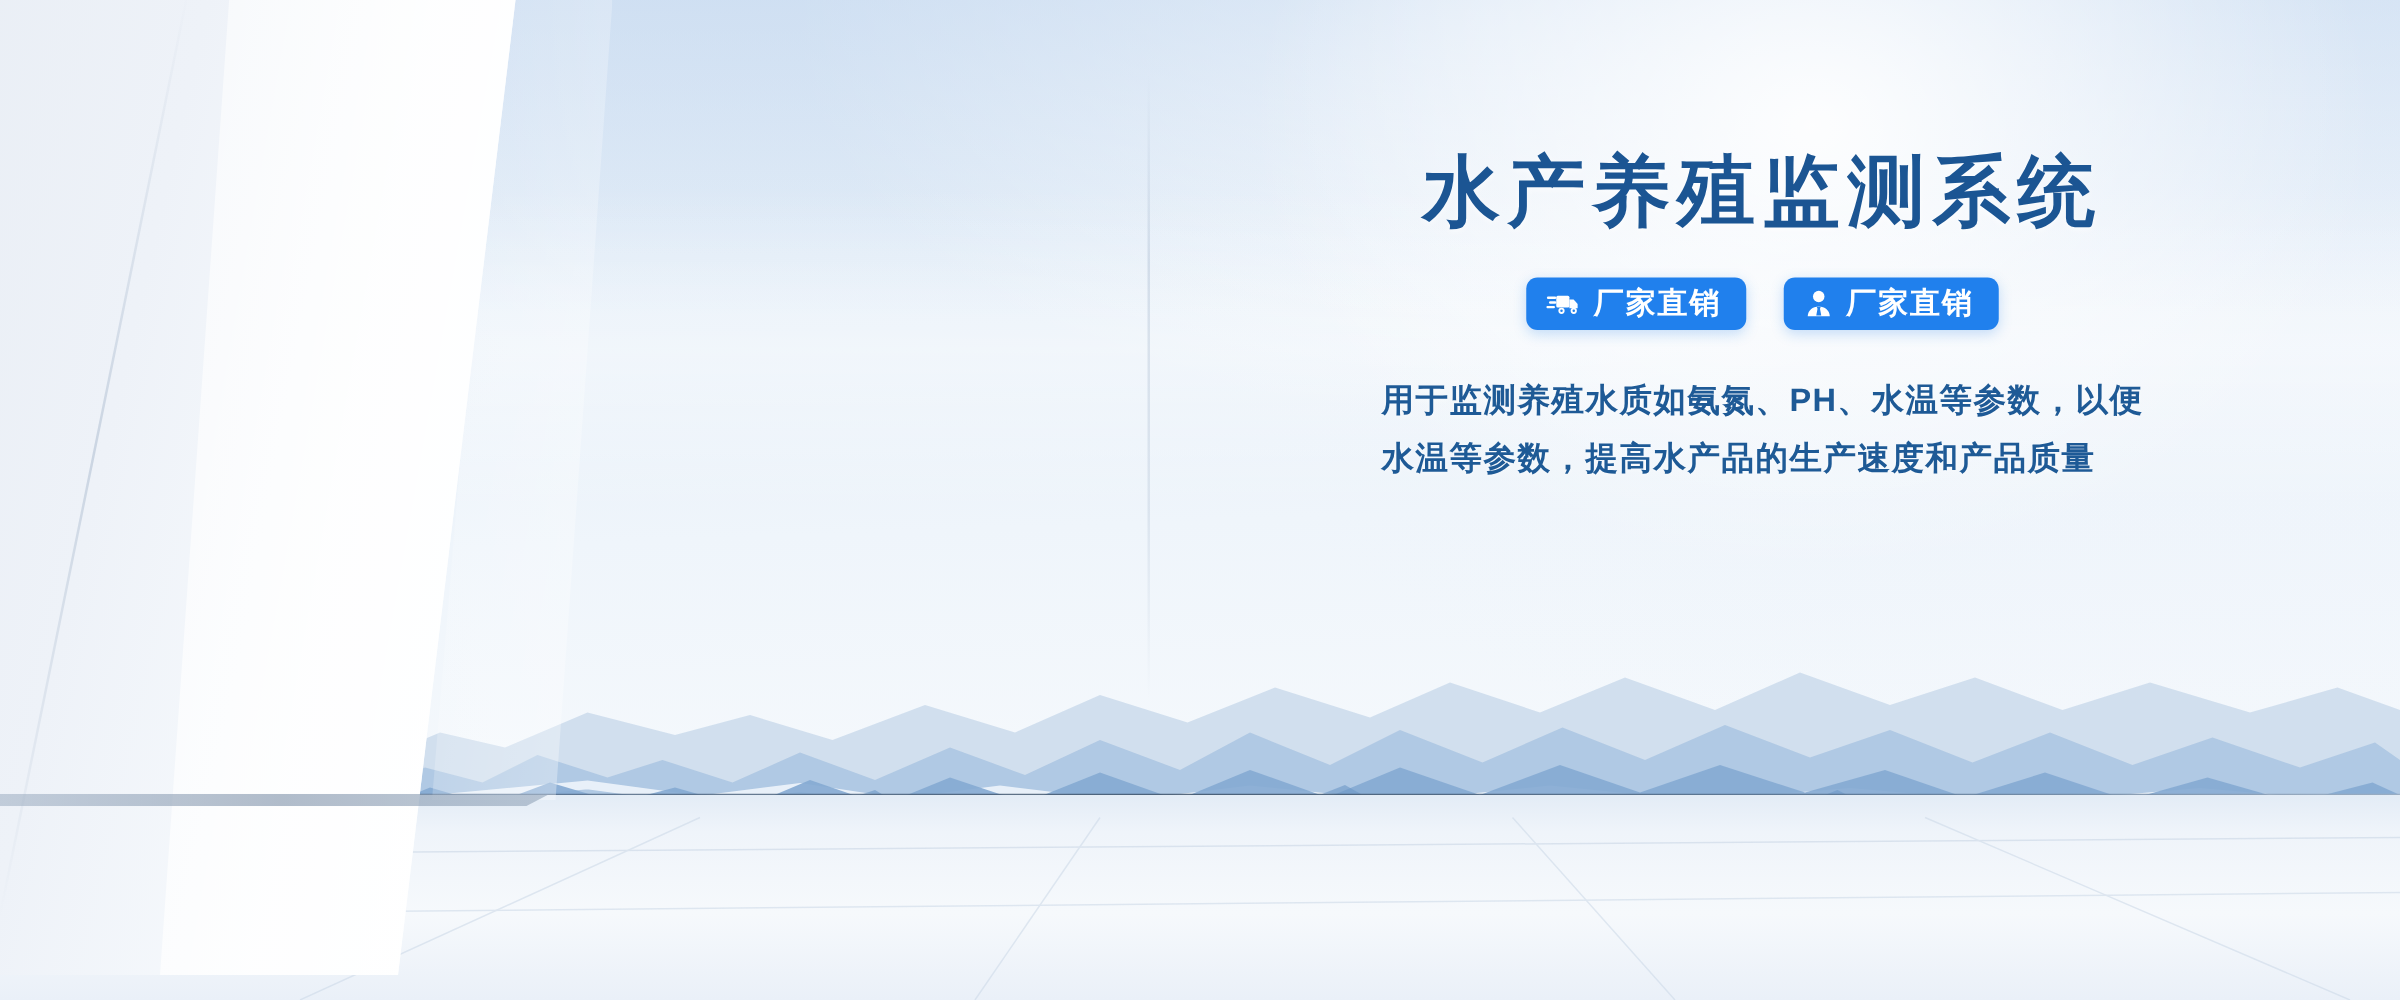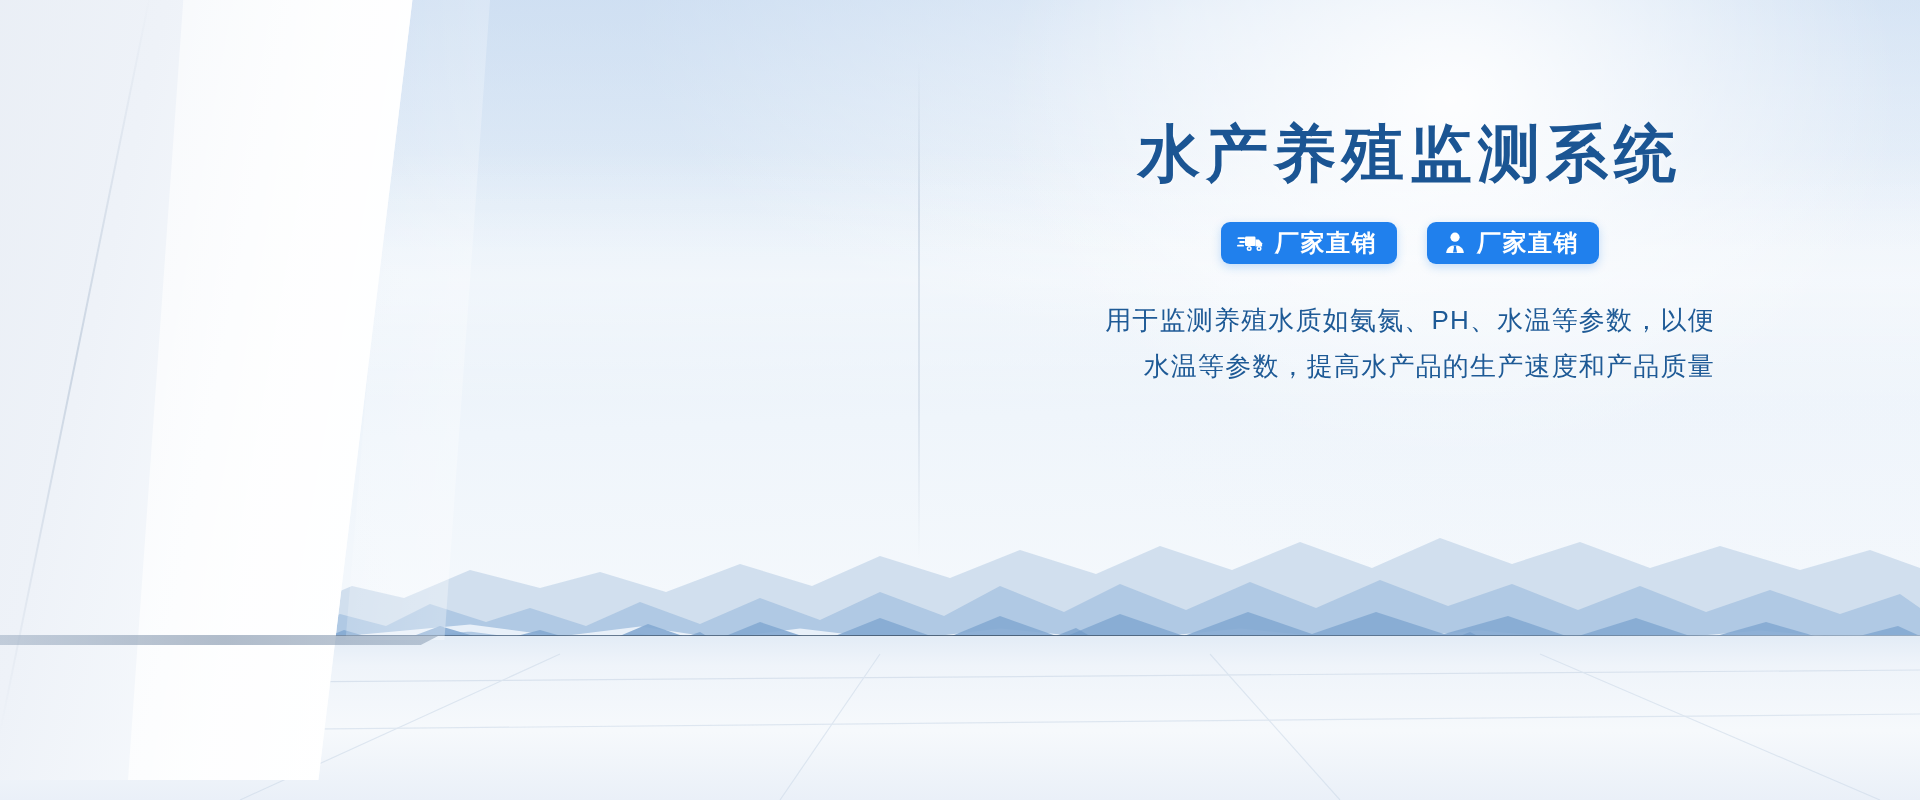--- a/index.html
+++ b/index.html
@@ -113,26 +113,26 @@
     border-radius:9px;
     padding:9px 20px 9px 16px;
     font-size:24px;font-weight:700;letter-spacing:1.5px;
     box-shadow:0 3px 10px rgba(32,128,237,.25);
     border:none;cursor:pointer;
     line-height:1;
   }
   .badge svg{display:block;flex:0 0 auto;}
   .desc{
     margin-top:34px;
-    text-align:right;
+    text-align:left;
     color:#1e5a96;
     font-size:26px;
     line-height:1.75;
     letter-spacing:1.2px;
-    font-weight:400;
+    font-weight:700;
     text-shadow:0 1px 4px rgba(255,255,255,.55);
   }
   .desc .line{display:block;white-space:nowrap;}
 </style>
 </head>
 <body>
 
 <div id="banner">
 
   <div class="sky-band band1"></div>

